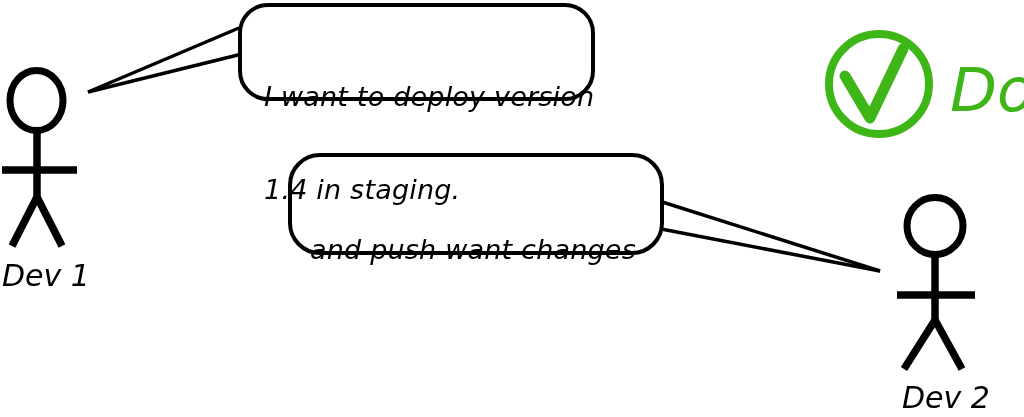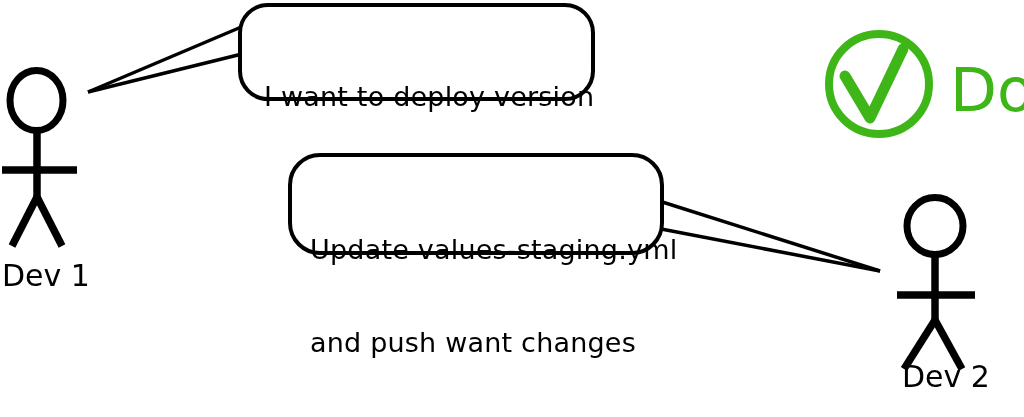--- a/index.html
+++ b/index.html
@@ -6,28 +6,28 @@
   html,body { margin:0; padding:0; background:var(--bg); }
   .stage {
     position:relative; width:1024px; height:417px;
     background:var(--bg); overflow:hidden;
     font-family:"DejaVu Sans","Liberation Sans",sans-serif;
     color:var(--ink);
   }
   .stage svg { position:absolute; left:0; top:0; }
   .ink-stroke   { stroke:var(--ink); }
   .accent-stroke{ stroke:var(--accent); }
-  .txt { position:absolute; white-space:pre; }
+  .txt { position:absolute; white-space:pre;font-style:italic; }
   .bubble-text { font-size:27px; line-height:31px; letter-spacing:0.2px; }
   .bubble-text span { display:block; }
   .bubble1-text { left:264px; top:19px; }
   .bubble2-text { left:310px; top:172px; }
   .actor-label { font-size:30px; line-height:1; }
   .dev1-label { left:2px;   top:261px; }
-  .dev2-label { left:902px; top:362px; }
+  .dev2-label { left:902px; top:383px; }
   .do-label { left:950px; top:59px; font-size:61px; line-height:1; color:var(--accent); }
 </style>
 </head>
 <body>
 
 <div class="stage">
 
   <svg width="1024" height="417" viewBox="0 0 1024 417">
 
     <g fill="none" class="ink-stroke">
@@ -59,24 +59,24 @@
     </g>
 
     <g fill="none" class="accent-stroke">
       <circle cx="879" cy="84" r="50" stroke-width="8"></circle>
       <polyline points="845,76 870,118 903,49" stroke-width="11" stroke-linecap="round" stroke-linejoin="round"></polyline>
     </g>
   </svg>
 
   <div class="txt bubble-text bubble1-text">
     <span>I want to deploy version</span>
+    <span>1.4 in staging.</span>
   </div>
 
   <div class="txt bubble-text bubble2-text">
-    <span>Update values-staging.yml</span>
     <span>and push want changes</span>
   </div>
 
   <div class="txt actor-label dev1-label">Dev 1</div>
   <div class="txt actor-label dev2-label">Dev 2</div>
 
   <div class="txt do-label">Do</div>
 
 </div>
 

